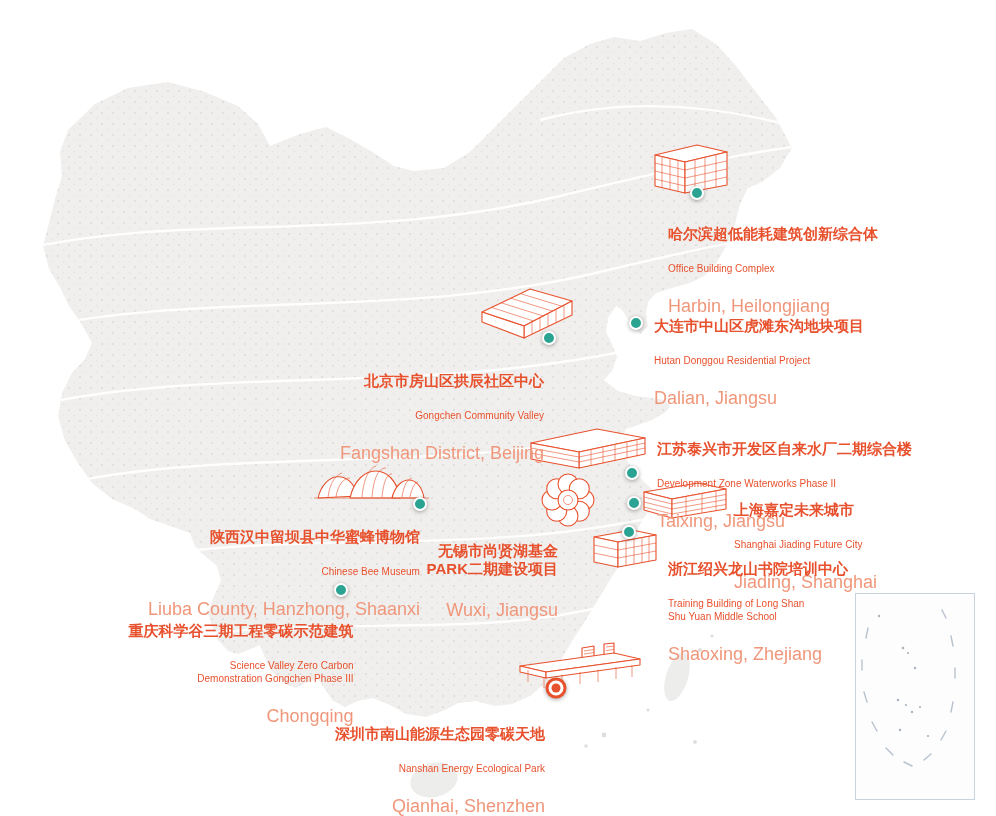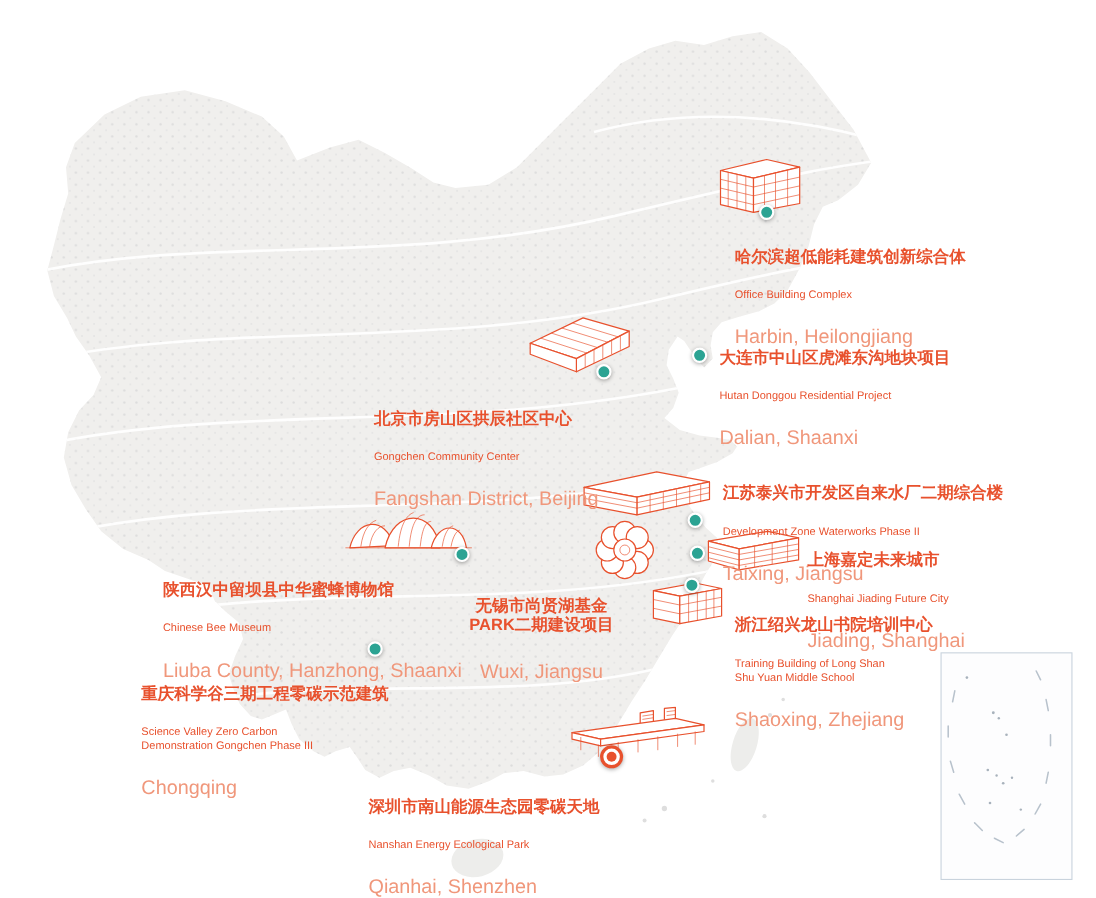--- a/index.html
+++ b/index.html
@@ -22,22 +22,22 @@
   }
   .marker--active{
     width:21px;height:21px;background:#fff;
     border:3.5px solid var(--accent,#e8512d);
   }
   .marker--active::after{
     content:"";position:absolute;inset:3px;border-radius:50%;
     background:var(--accent,#e8512d);
   }
   .label{position:absolute;width:max-content;line-height:1.24;white-space:pre-line;z-index:6}
-  .label--center{transform:translateX(-50%);text-align:left}
-  .label--right{text-align:center}
+  .label--center{transform:translateX(-50%);text-align:right}
+  .label--right{text-align:right}
   .cn{color:var(--accent,#e8512d);font-weight:700;font-size:15px}
   .en{color:var(--accent,#e8512d);font-weight:400;font-size:10px}
   .loc{color:var(--accent_light,#f0977b);font-size:18px}
 </style>
 </head>
 <body>
 
 <div class="canvas">
 
   <svg class="basemap" viewBox="0 0 996 816">
@@ -278,26 +278,26 @@
 
   <div class="label" style="left:668px;top:205px">
     <div class="cn">哈尔滨超低能耗建筑创新综合体</div>
     <div class="en">Office Building Complex</div>
     <div class="loc">Harbin, Heilongjiang</div>
   </div>
 
   <div class="label" style="left:654px;top:297px">
     <div class="cn">大连市中山区虎滩东沟地块项目</div>
     <div class="en">Hutan Donggou Residential Project</div>
-    <div class="loc">Dalian, Shaanxi</div>
+    <div class="loc">Dalian, Jiangsu</div>
   </div>
 
   <div class="label label--center" style="left:442px;top:352px">
     <div class="cn">北京市房山区拱辰社区中心</div>
-    <div class="en">Gongchen Community Center</div>
+    <div class="en">Gongchen Community Valley</div>
     <div class="loc">Fangshan District, Beijing</div>
   </div>
 
   <div class="label" style="left:657px;top:420px">
     <div class="cn">江苏泰兴市开发区自来水厂二期综合楼</div>
     <div class="en">Development Zone Waterworks Phase II</div>
     <div class="loc">Taixing, Jiangsu</div>
   </div>
 
   <div class="label" style="left:734px;top:481px">

